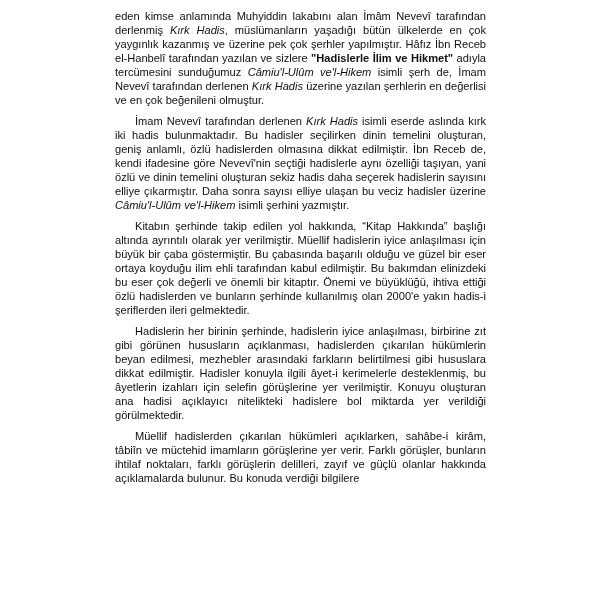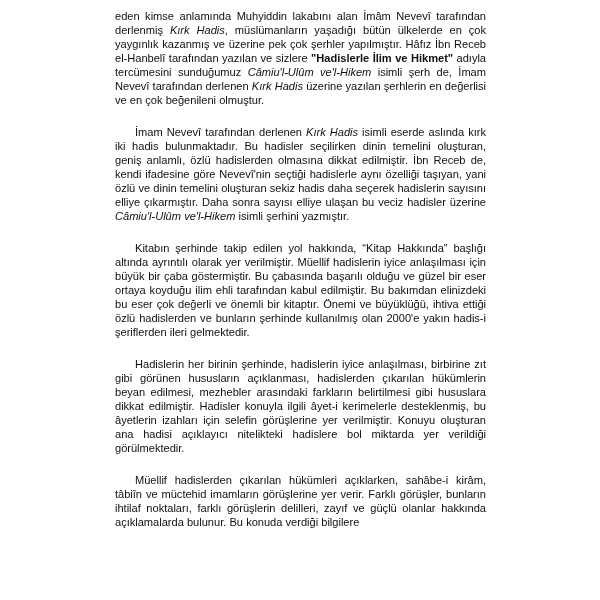--- a/index.html
+++ b/index.html
@@ -34,21 +34,21 @@
     color: #101010;
     letter-spacing: -0.02px;
     word-spacing: 0.1px;
     text-indent: 20px;
     -webkit-font-smoothing: antialiased;
   }
   p.para.first {
     text-indent: 0;
   }
   p.para + p.para {
-    margin-top: 18px;
+    margin-top: 7px;
   }
   .it {
     font-style: italic;
   }
   .bd {
     font-weight: bold;
   }
 </style>
 </head>
 <body>

